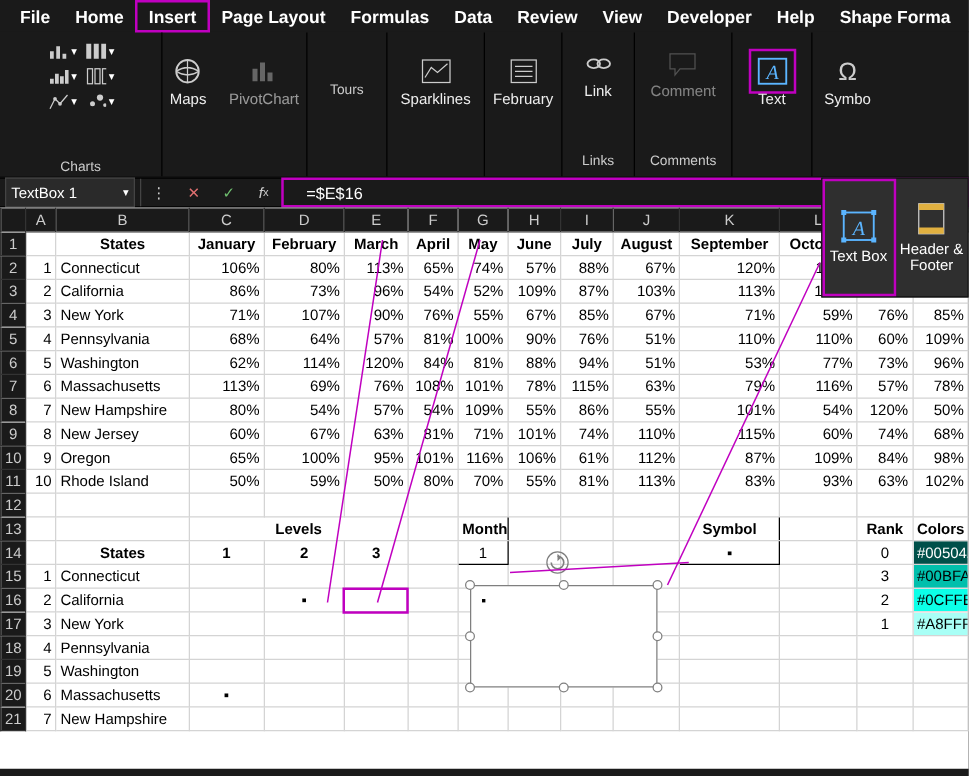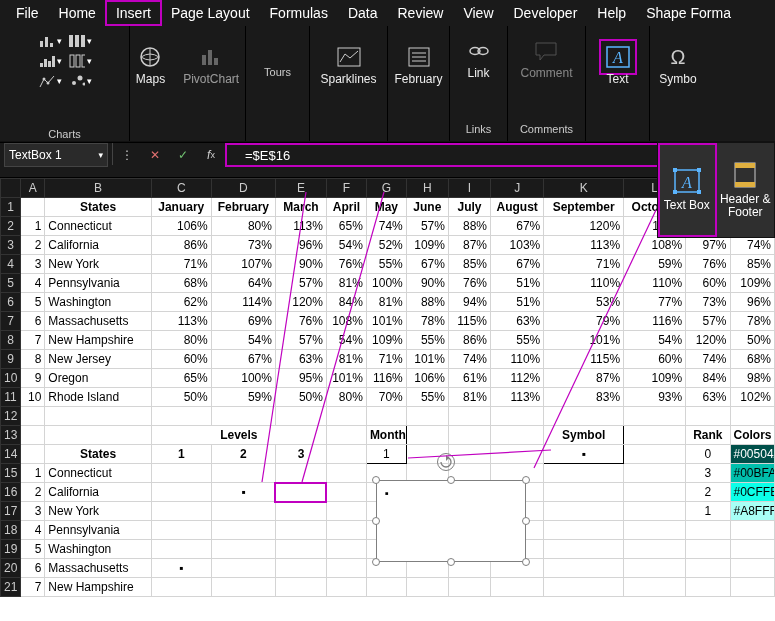--- a/index.html
+++ b/index.html
@@ -20,20 +20,21 @@
     height: 26px;
     background: #1a1a1a;
     padding-left: 6px;
     border-bottom: 1px solid #1a1a1a;
   }
   .menubar .mitem {
     padding: 4px 10px 4px 10px;
     font-size: 14px;
     color: #fff;
     cursor: pointer;
+    font-weight: bold;
   }
   .menubar .mitem.selected {
     outline: 2px solid #c000c0;
     outline-offset: -1px;
   }
   
   .ribbon {
     background: #1a1a1a;
     height: 116px;
     display: flex;
@@ -72,21 +73,22 @@
     display:grid;
     grid-template-columns:auto auto;
     grid-template-rows:auto auto auto;
     gap:2px 6px;
     padding:2px;
   }
   .chartmini .cm{width:24px;height:18px;display:flex;align-items:center;justify-content:center;}
   
   .formulabar{
     display:flex;
-    height:36px;
+    align-items:center;
+    height:24px;
     background:#1a1a1a;
     border-top:1px solid #000;
     border-bottom:1px solid #000;
   }
   .namebox{
     width:104px;height:24px;
     background:#2a2a2a;
     border:1px solid #444;
     margin:0 4px;
     display:flex;align-items:center;justify-content:space-between;

